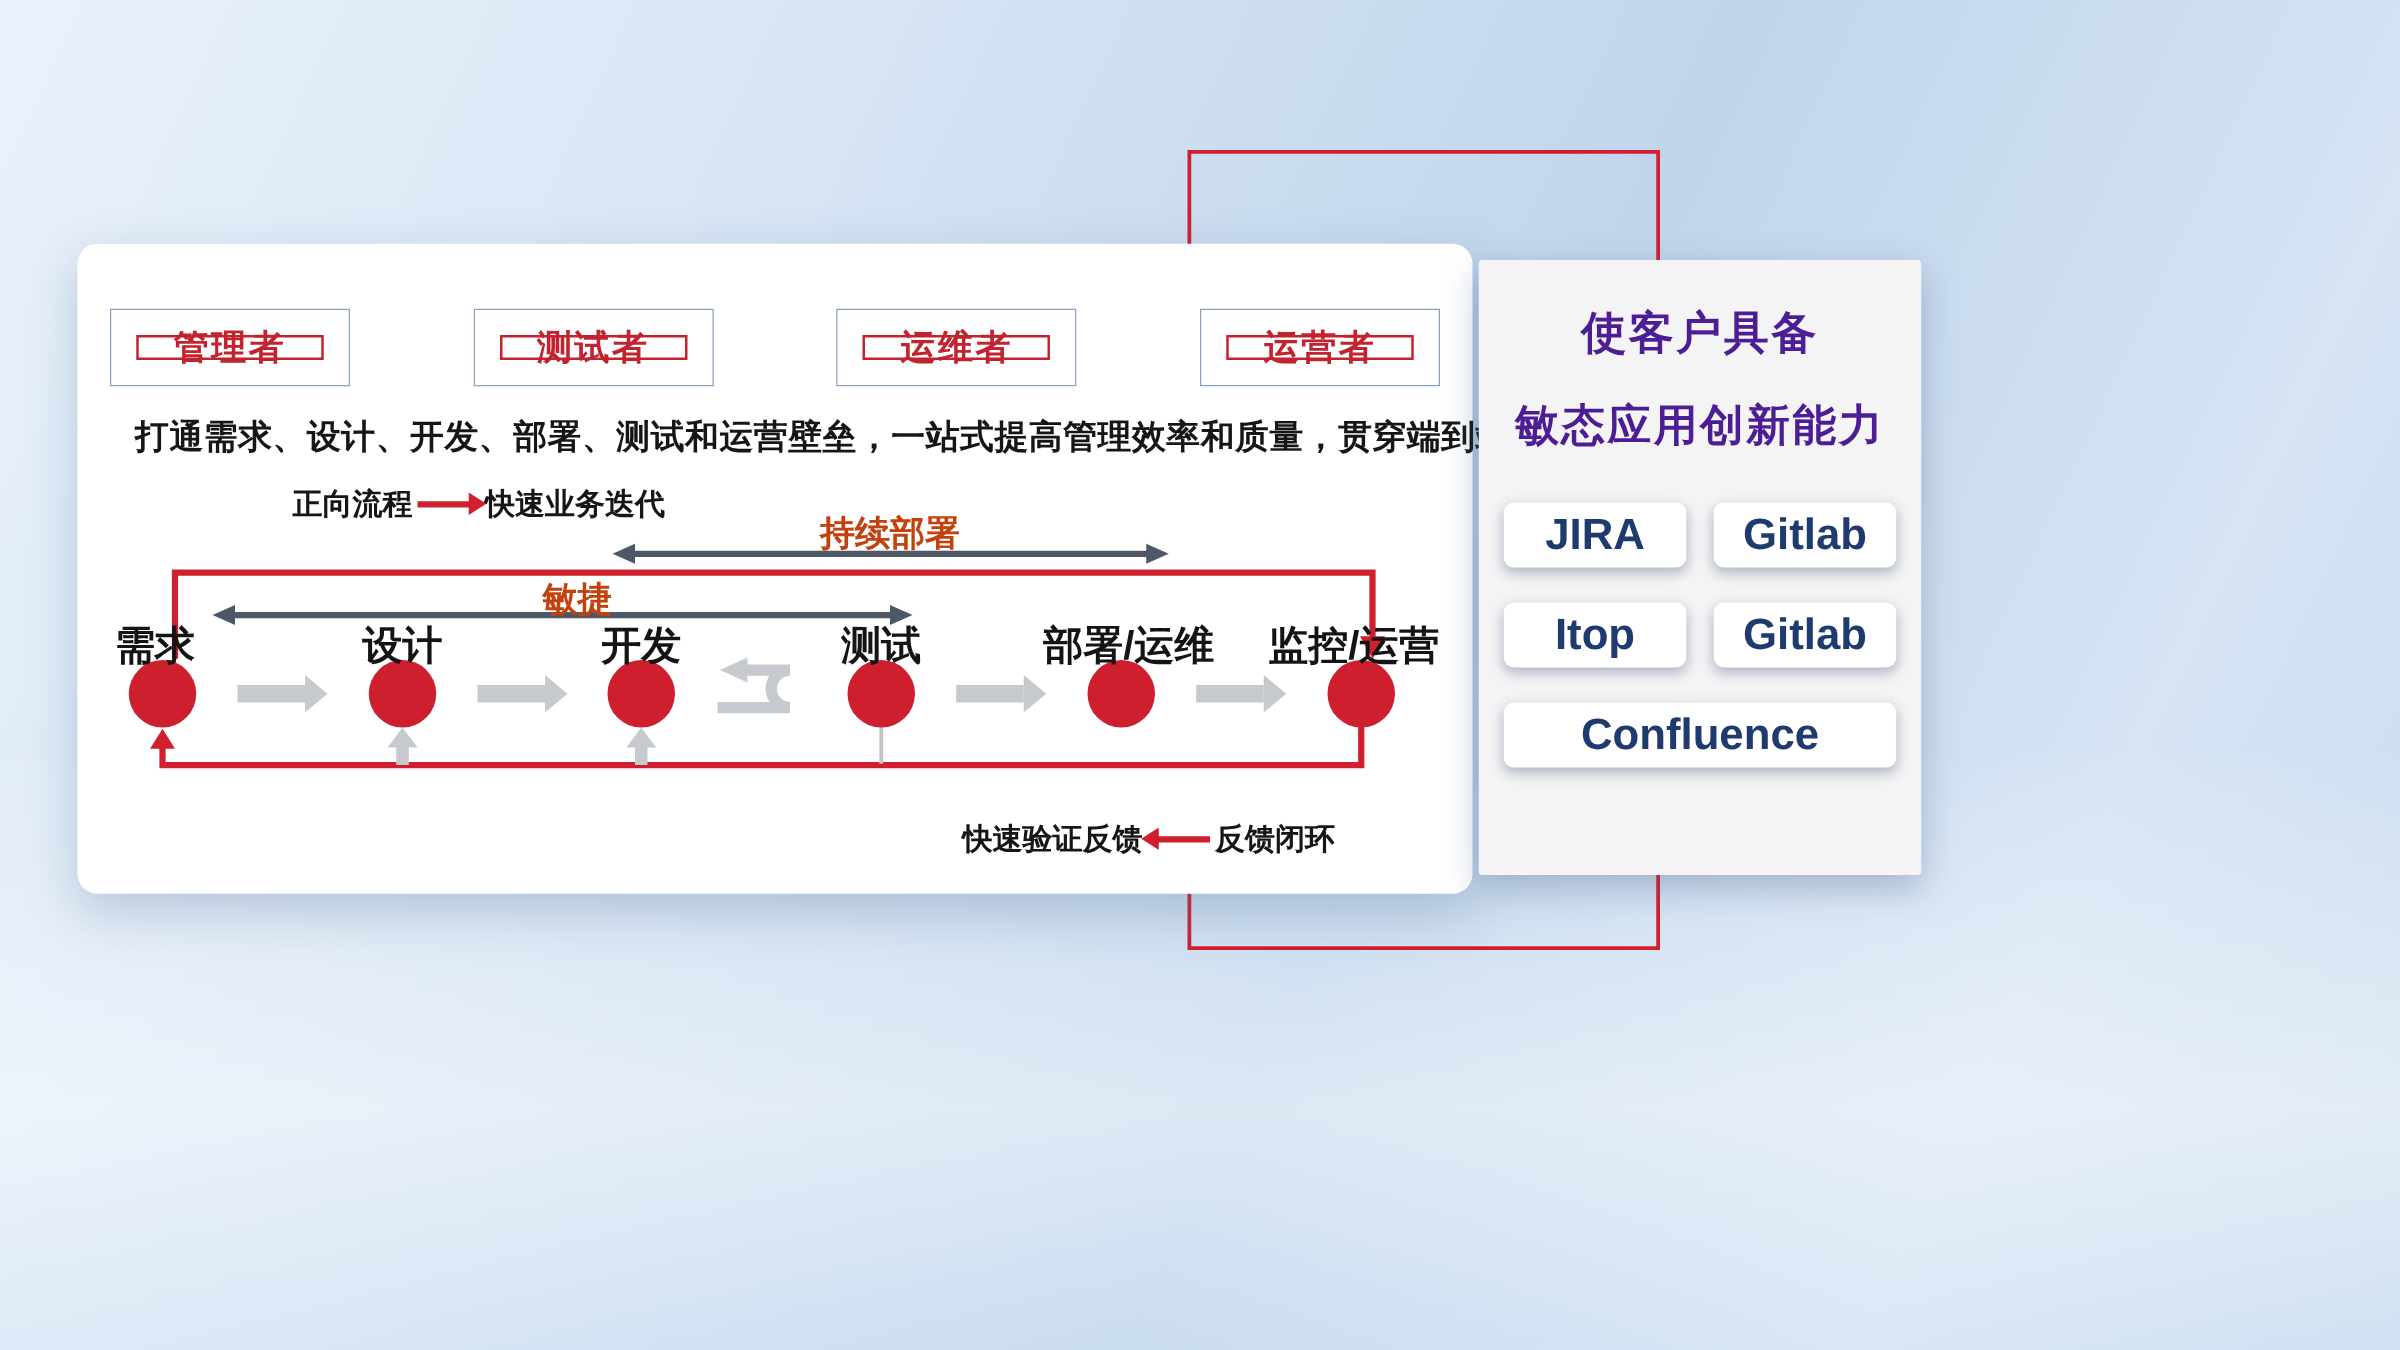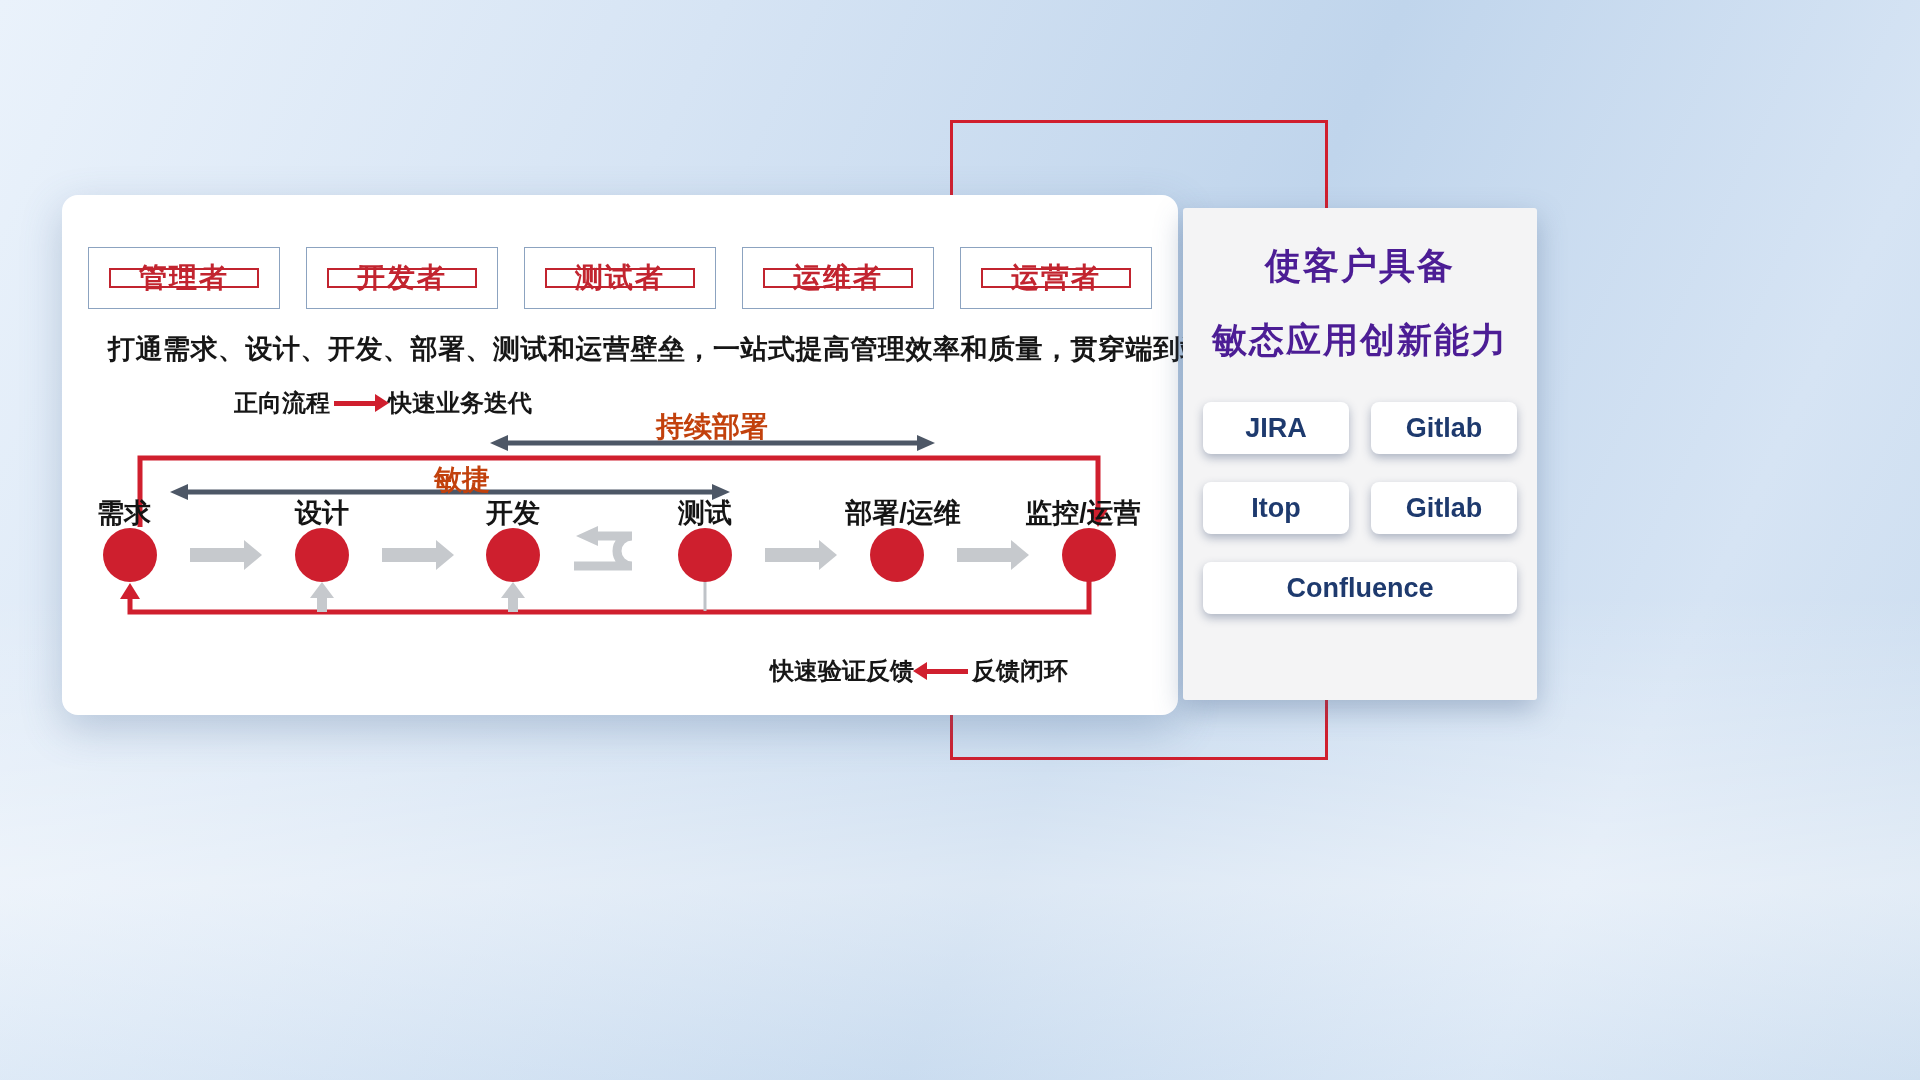--- a/index.html
+++ b/index.html
@@ -54,21 +54,21 @@
   .arrow-left { position:relative; width:42px; height:5px; background:#d01f2e; margin:0 4px 0 12px; }
   .arrow-left::before {
     content:''; position:absolute; left:-13px; top:50%; transform:translateY(-50%);
     border-top:9px solid transparent; border-bottom:9px solid transparent; border-right:14px solid #d01f2e;
   }
 
   .diagram-svg { position:absolute; left:0; top:0; width:1116px; height:520px; }
 
   .stage-label {
     position:absolute; top:300px; transform:translateX(-50%);
-    font-size:27px; font-weight:bold; color:#141414; white-space:nowrap;text-align:right;
+    font-size:32px; font-weight:bold; color:#141414; white-space:nowrap;text-align:right;
   }
   .span-label {
     position:absolute; transform:translateX(-50%);
     font-size:28px; font-weight:bold; color:#c2410c; white-space:nowrap;
   }
   .span-agile { left:400px; top:266px; }
   .span-deploy { left:650px; top:213px; }
 
   
   .side-panel {
@@ -77,39 +77,36 @@
     box-shadow:0 10px 28px rgba(70,95,135,0.35);
     padding:34px 20px 0 20px;
   }
   .panel-title { text-align:center; color:#4c1d95; font-weight:bold; font-size:36px; letter-spacing:2px; }
   .panel-title.line2 { margin-top:26px; font-size:35px; }
   .tools { margin-top:38px; display:grid; grid-template-columns:1fr 1fr; column-gap:22px; row-gap:28px; }
   .tool-btn {
     height:52px; background:#ffffff; border-radius:8px;
     box-shadow:0 4px 10px rgba(40,60,100,0.35);
     display:flex; align-items:center; justify-content:center;
-    font-size:27px; font-weight:bold; color:#1e3a6e;
+    font-size:35px; font-weight:bold; color:#1e3a6e;
   }
   .tool-wide { grid-column:1 / -1; }
 </style>
 </head>
 <body>
 
 <div class="canvas">
 
   <div class="red-frame"></div>
 
   <div class="card">
 
     <div class="roles">
       <div class="role-box">
         <div class="role-box-inner">管理者</div>
-      </div>
-      <div class="role-box">
-        <div class="role-box-inner">开发者</div>
       </div>
       <div class="role-box">
         <div class="role-box-inner">测试者</div>
       </div>
       <div class="role-box">
         <div class="role-box-inner">运维者</div>
       </div>
       <div class="role-box">
         <div class="role-box-inner">运营者</div>
       </div>

